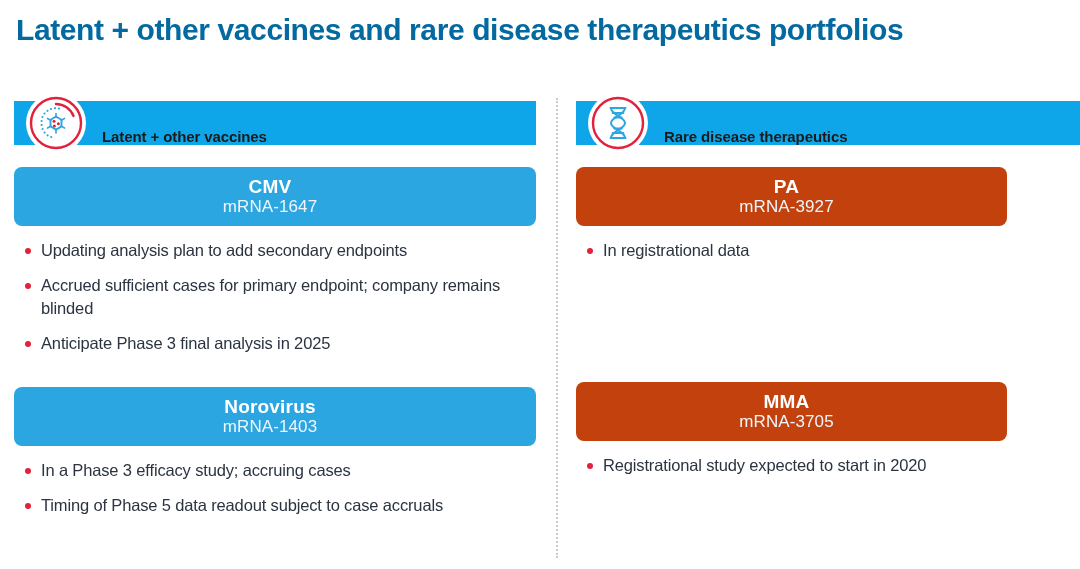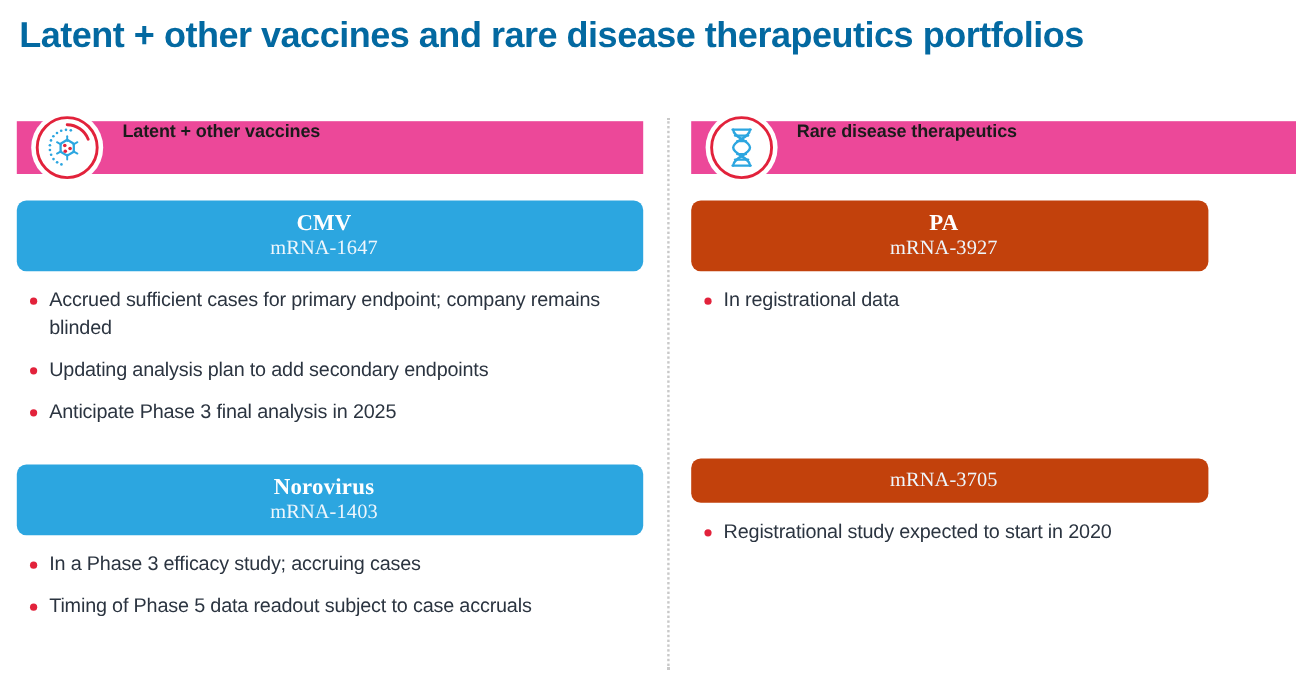--- a/index.html
+++ b/index.html
@@ -46,23 +46,23 @@
     top: 98px;
     width: 0;
     height: 460px;
     border-left: 2px dotted #c9c9c9;
   }
 
   
   .section-header {
     position: relative;
     height: 44px;
-    background: #ec4899;
+    background: #0ea5e9;
     display: flex;
-    align-items: flex-start;
+    align-items: flex-end;
   }
   .section-header.left  { width: 522px; }
   .section-header.right { width: 520px; }
 
   .header-icon {
     position: absolute;
     left: 12px;
     top: -8px;
     width: 60px;
     height: 60px;
@@ -84,21 +84,20 @@
 
   
   .program {
     margin-top: 0;
   }
   .program-card {
     border-radius: 8px;
     padding: 9px 10px 11px 0;
     text-align: center;
     color: #ffffff;
-    font-family: Liberation Serif, serif;
   }
   .program-card.bright { background: #2CA6E0; }
   .program-card.muted  { background: #c2410c; }
 
   .program-name {
     font-size: 19px;
     font-weight: bold;
     line-height: 22px;
     letter-spacing: 0.2px;
   }
@@ -190,22 +189,22 @@
     </div>
 
     <div class="header-gap"></div>
 
     <div class="program">
       <div class="program-card bright">
         <div class="program-name">CMV</div>
         <div class="program-code">mRNA-1647</div>
       </div>
       <ul class="bullets">
+        <li>Updating analysis plan to add secondary endpoints</li>
         <li>Accrued sufficient cases for primary endpoint; company remains blinded</li>
-        <li>Updating analysis plan to add secondary endpoints</li>
         <li>Anticipate Phase 3 final analysis in 2025</li>
       </ul>
     </div>
 
     <div class="spacer-left"></div>
 
     <div class="program">
       <div class="program-card bright">
         <div class="program-name">Norovirus</div>
         <div class="program-code">mRNA-1403</div>
@@ -248,20 +247,21 @@
       </div>
       <ul class="bullets">
         <li>In registrational data</li>
       </ul>
     </div>
 
     <div class="spacer-right"></div>
 
     <div class="program">
       <div class="program-card muted">
+        <div class="program-name">MMA</div>
         <div class="program-code">mRNA-3705</div>
       </div>
       <ul class="bullets">
         <li>Registrational study expected to start in 2020</li>
       </ul>
     </div>
 
   </div>
 
 </div>

